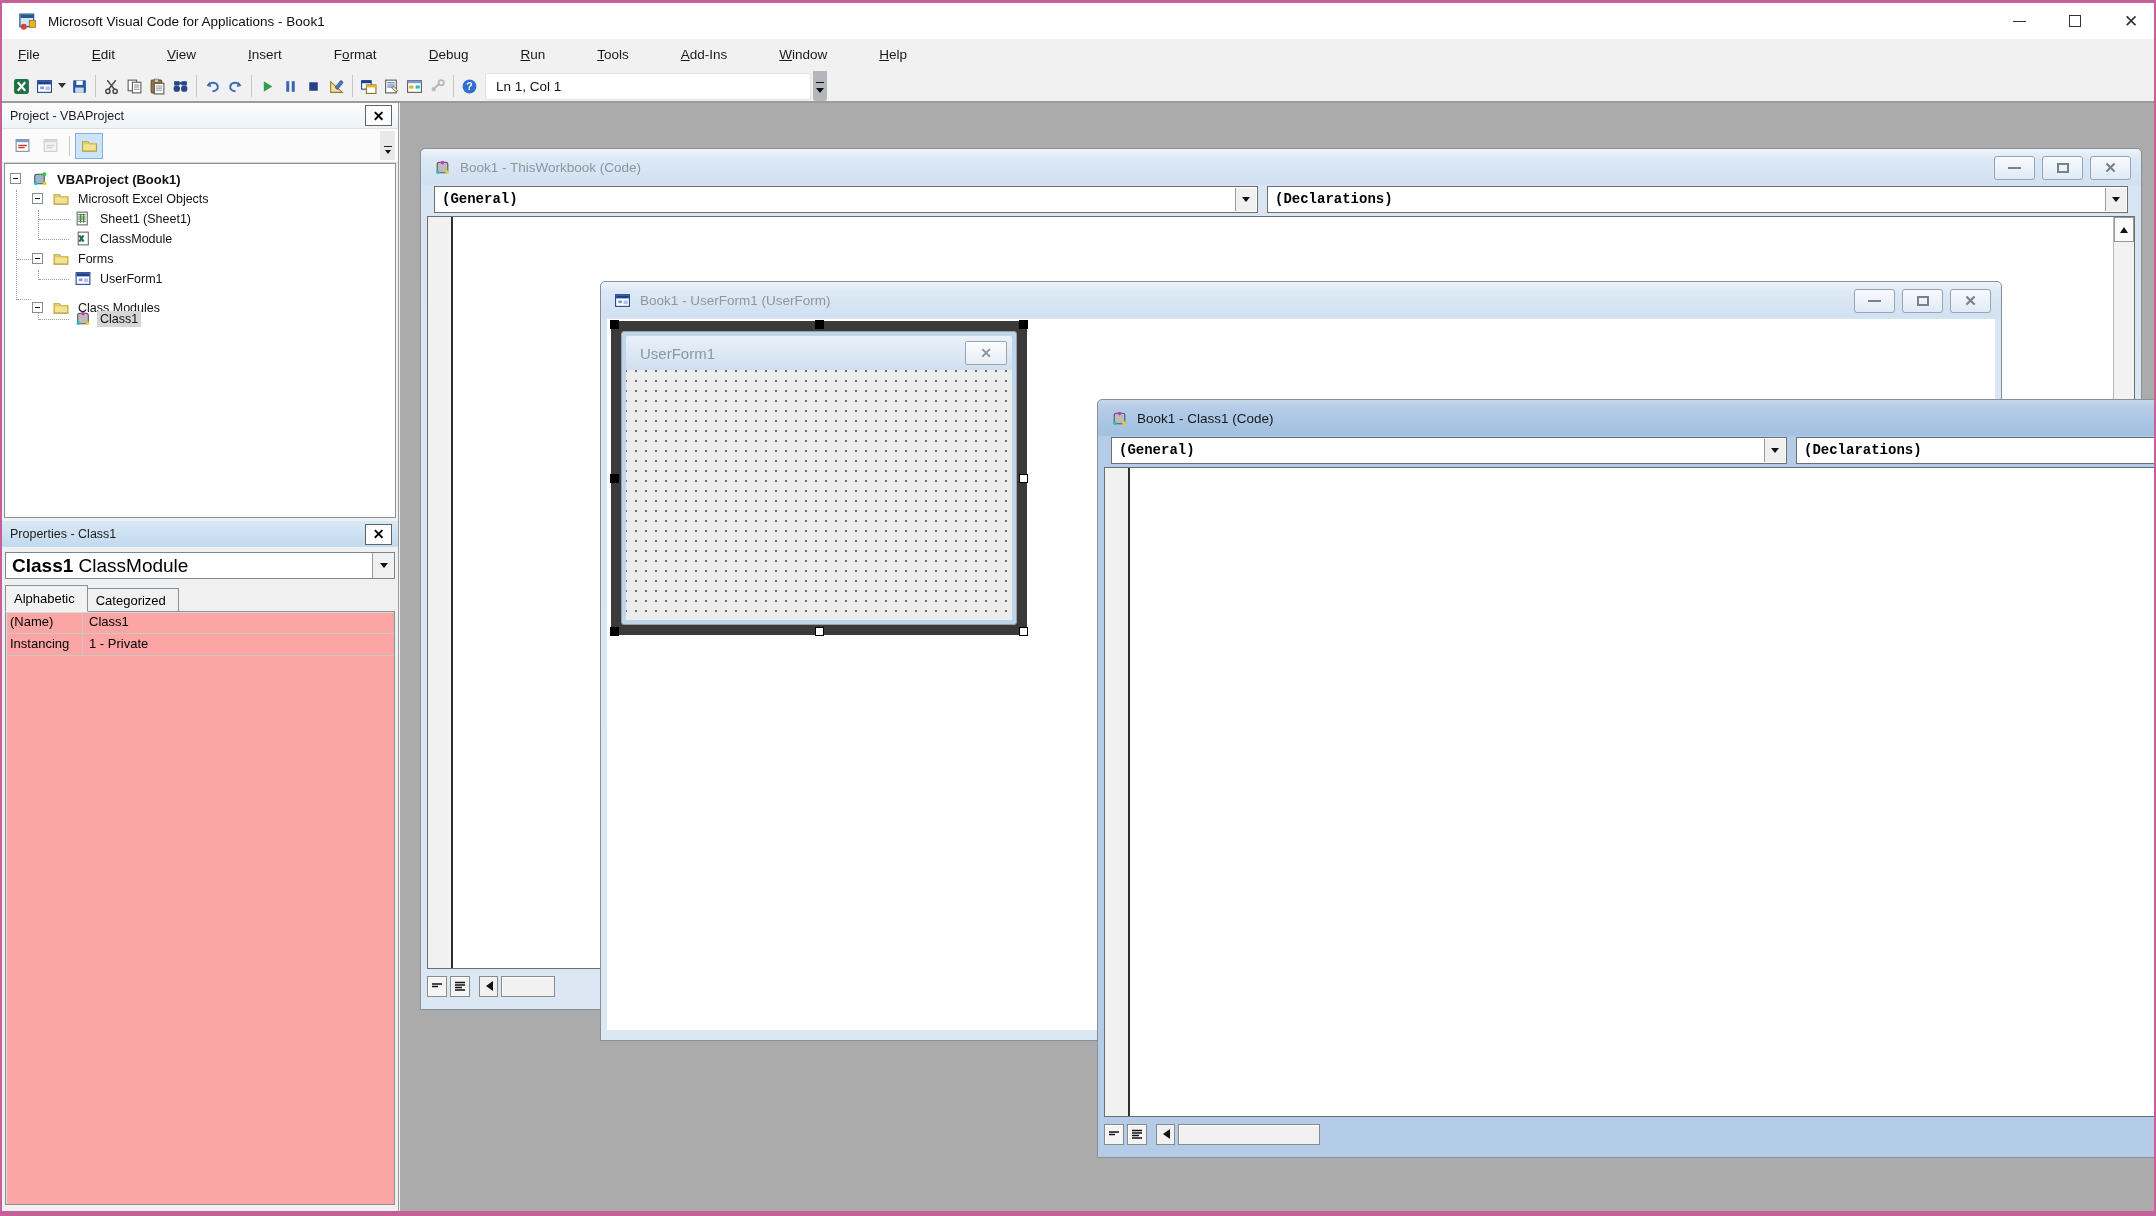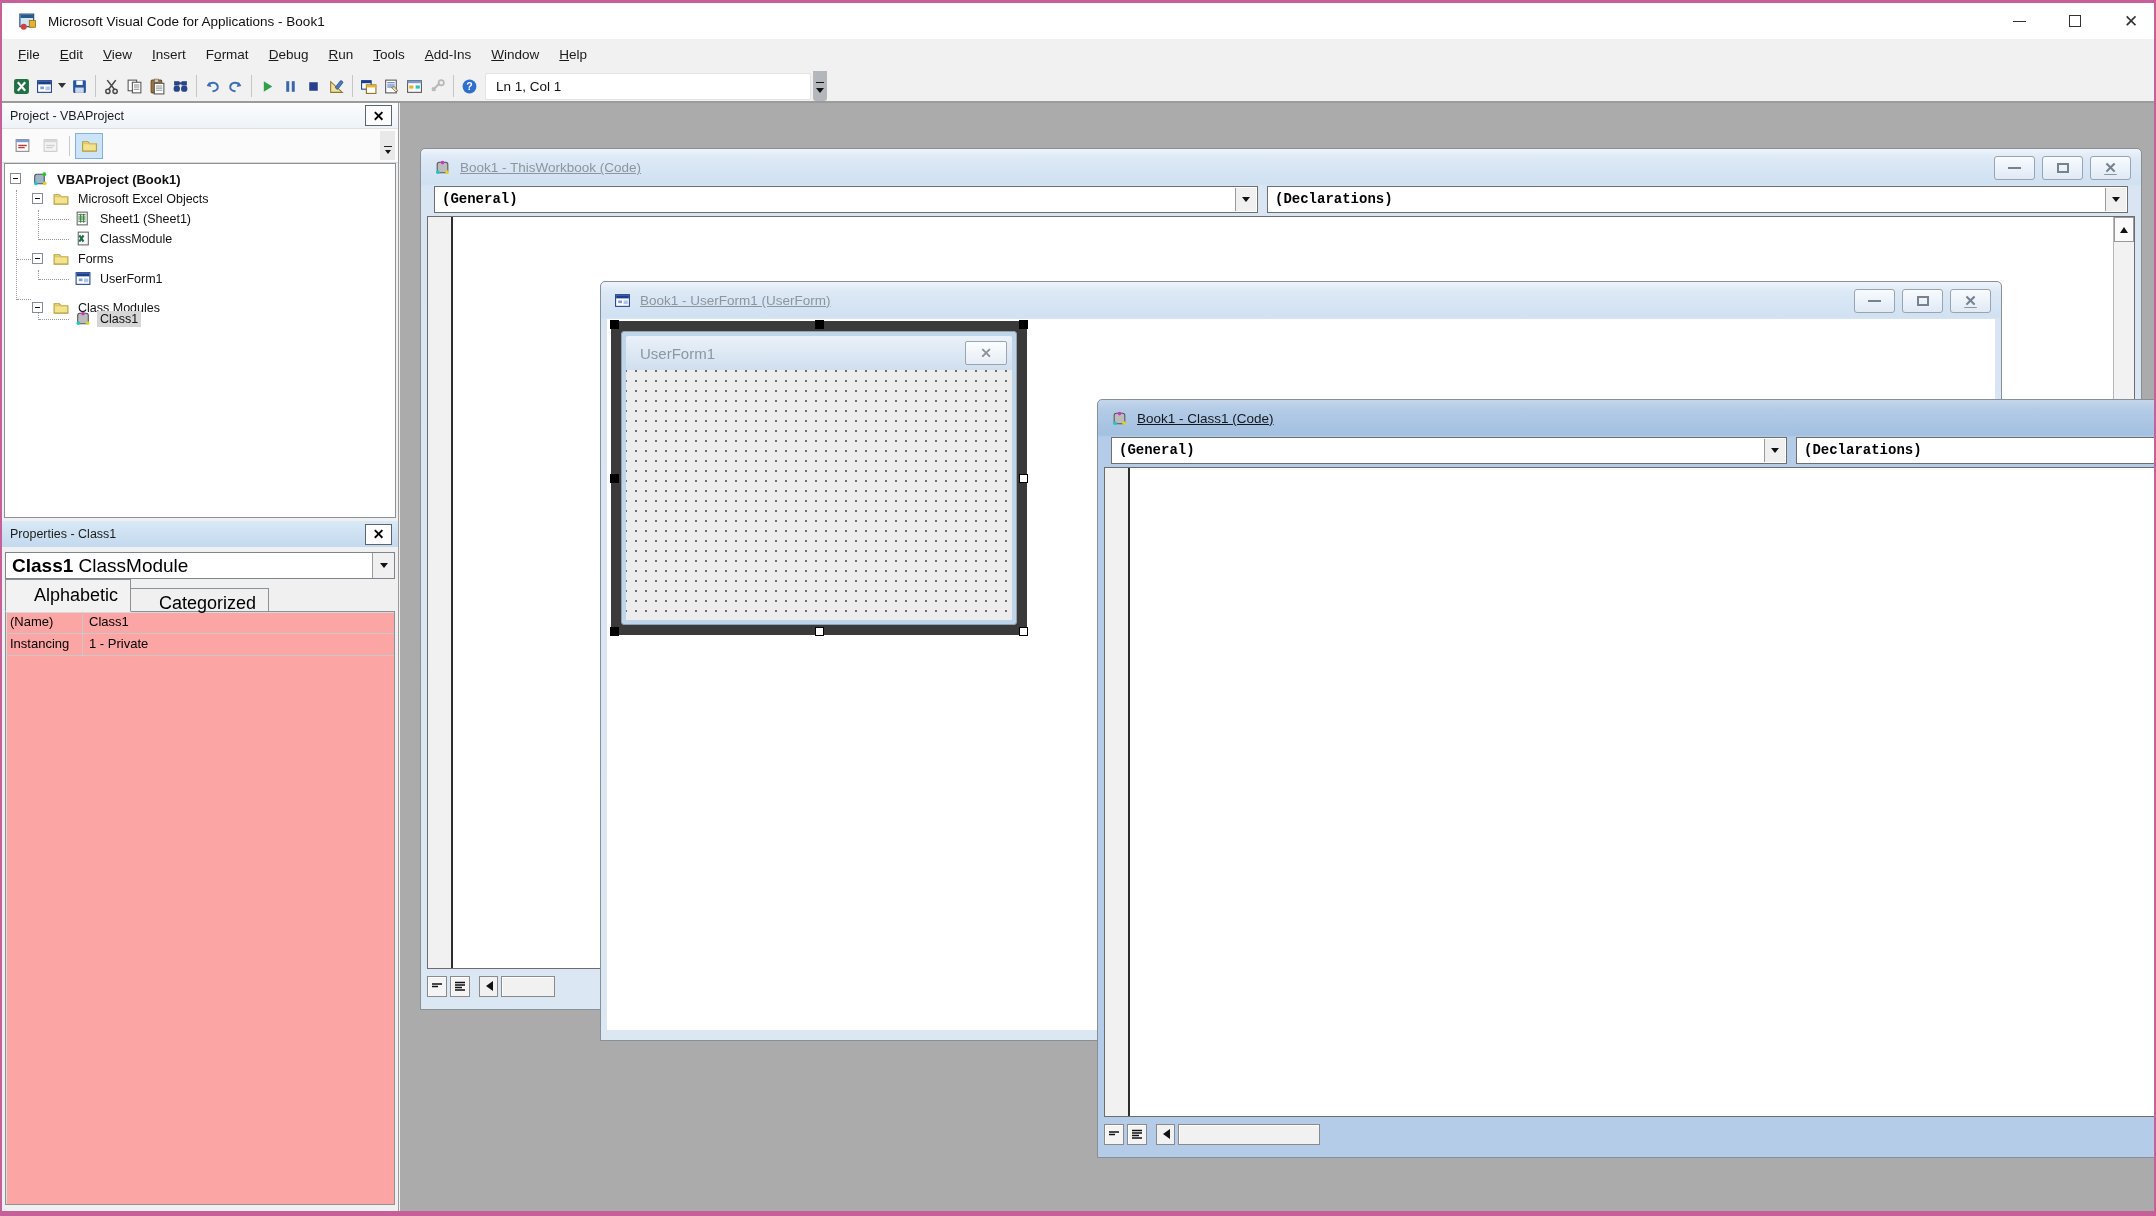--- a/index.html
+++ b/index.html
@@ -10,21 +10,21 @@
 
 .titlebar { position:absolute; left:0; top:0; right:0; height:36px; background:#fff; display:flex; align-items:center; padding-left:16px; }
 .titlebar .ttext { font-size:13.5px; color:#101010; margin-left:10px; }
 .winctl { position:absolute; right:14px; top:0; height:36px; display:flex; align-items:center; gap:38px; }
 .wc { width:18px; height:18px; display:flex; align-items:center; justify-content:center; color:#333; }
 .wc-min i { display:block; width:13px; height:0; border-top:1.6px solid #333; }
 .wc-max i { display:block; width:12px; height:12px; border:1.4px solid #333; }
 .wc-close { font-size:17px; font-weight:400; }
 
 
-.menubar { position:absolute; left:0; top:36px; right:0; height:32px; background:#f1f1f1; display:flex; align-items:center; padding-left:6px; }
+.menubar { position:absolute; left:0; top:36px; right:0; height:32px; background:#f1f1f1; display:flex; align-items:center; padding-left:6px;gap:32px; }
 .menuitem { padding:0 10px; font-size:13.5px; color:#1a1a1a; height:26px; line-height:26px; }
 .menuitem u { text-decoration:underline; }
 
 
 .toolbar { position:absolute; left:0; top:68px; right:0; height:32px; background:#f1f1f1; border-bottom:2px solid #9b9b9b; display:flex; align-items:center; padding-left:8px; }
 .tbtn { width:23px; height:26px; display:flex; align-items:center; justify-content:center; flex:none; }
 .tbtn svg { width:17px; height:17px; }
 .tsep { width:1px; height:22px; background:#c6c6c6; margin:0 4px; flex:none; }
 .tdrop { width:12px; height:26px; display:flex; align-items:center; justify-content:center; flex:none; }
 .pos-field { margin-left:4px; width:326px; height:27px; background:#fff; border:1px solid #e3e3e3; border-radius:2px; display:flex; align-items:center; padding-left:10px; font-size:13.5px; color:#111; flex:none; }
@@ -56,34 +56,34 @@
 .ticon svg { width:18px; height:17px; }
 .guide-v { position:absolute; width:0; border-left:1px dotted #9a9a9a; }
 .guide-h { position:absolute; height:0; border-top:1px dotted #9a9a9a; }
 
 
 .props { position:absolute; left:0; right:0; top:418px; bottom:0; }
 .objrow { position:absolute; left:3px; right:3px; top:31px; height:27px; background:#fff; border:1px solid #7e858d; display:flex; align-items:center; padding-left:6px; font-size:19px; }
 .objrow b { font-weight:700; }
 .objrow .cbtn-dd { position:absolute; right:0px; top:0px; bottom:0px; width:22px; background:#f0f0f0; border-left:1px solid #9a9a9a; display:flex; align-items:center; justify-content:center; }
 .tabs { position:absolute; left:3px; top:64px; height:27px; display:flex; align-items:flex-end; }
-.tab { font-size:18px; padding:4px 12px 5px 28px; border:1px solid #8a9197; background:#f0f0f0; position:relative; }
+.tab { font-size:13px; padding:4px 12px 5px 8px; border:1px solid #8a9197; background:#f0f0f0; position:relative; }
 .tab.active { background:#f2f2f2; border-bottom:1px solid #f2f2f2; z-index:2; padding-top:5px; }
 .tab.inactive { border-left:none; height:24px; z-index:1; }
 .pgrid { position:absolute; left:3px; right:3px; top:90px; bottom:6px; background:#fca5a5; border:1px solid #8a9197; box-shadow:inset 1px 1px 0 #d9d9d9; }
 .prow { height:22px; display:flex; border-bottom:1px solid #c9c9c9; font-size:13px; }
 .prow .k { width:77px; border-right:1px solid #c9c9c9; padding:2px 0 0 4px; }
 .prow .v { flex:1; padding:2px 0 0 6px; }
 
 
 .mdi { position:absolute; left:398px; top:100px; right:0; bottom:0; background:#ababab; overflow:hidden; }
 .mdiwin { position:absolute; border:1px solid #878f97; border-radius:5px 5px 0 0; }
 .win-inactive { background:linear-gradient(180deg,#eef4fb 0px,#dce8f5 10px,#d0e1f2 35px,#d9e5f2 37px,#dbe7f3 100%); }
 .win-active { background:linear-gradient(180deg,#c4d6ea 0px,#b3cbe7 10px,#a2c0e0 35px,#b4cce8 37px,#b4cce8 100%); }
-.wtitle { height:37px; display:flex; align-items:center; padding:0 10px 0 13px; gap:9px; font-size:13.5px;text-decoration:underline; }
+.wtitle { height:37px; display:flex; align-items:center; padding:0 10px 0 13px; gap:9px; font-size:13.5px; }
 .win-inactive .wtitle { color:#8d959e; }
 .win-active .wtitle { color:#14181c; }
 .wtitle svg.wicon { width:17px; height:17px; }
 .wbtns { margin-left:auto; display:flex; gap:7px; }
 .wbtn { width:41px; height:24px; border:1px solid #99a4b0; border-radius:3px; background:linear-gradient(#f8fbfe,#e0eaf5); color:#76828e; display:flex; align-items:center; justify-content:center; }
 .wbtn .g-min { width:13px; height:0; border-top:2.5px solid #76828e; }
 .wbtn .g-max { width:12px; height:10px; border:2px solid #76828e; }
 .wbtn.close { font-size:15px; font-weight:700; }
 .wbody { position:absolute; left:6px; right:6px; top:37px; bottom:10px; display:flex; flex-direction:column; }
 .combos { height:27px; display:flex; gap:9px; flex:none; margin:0 7px; }

